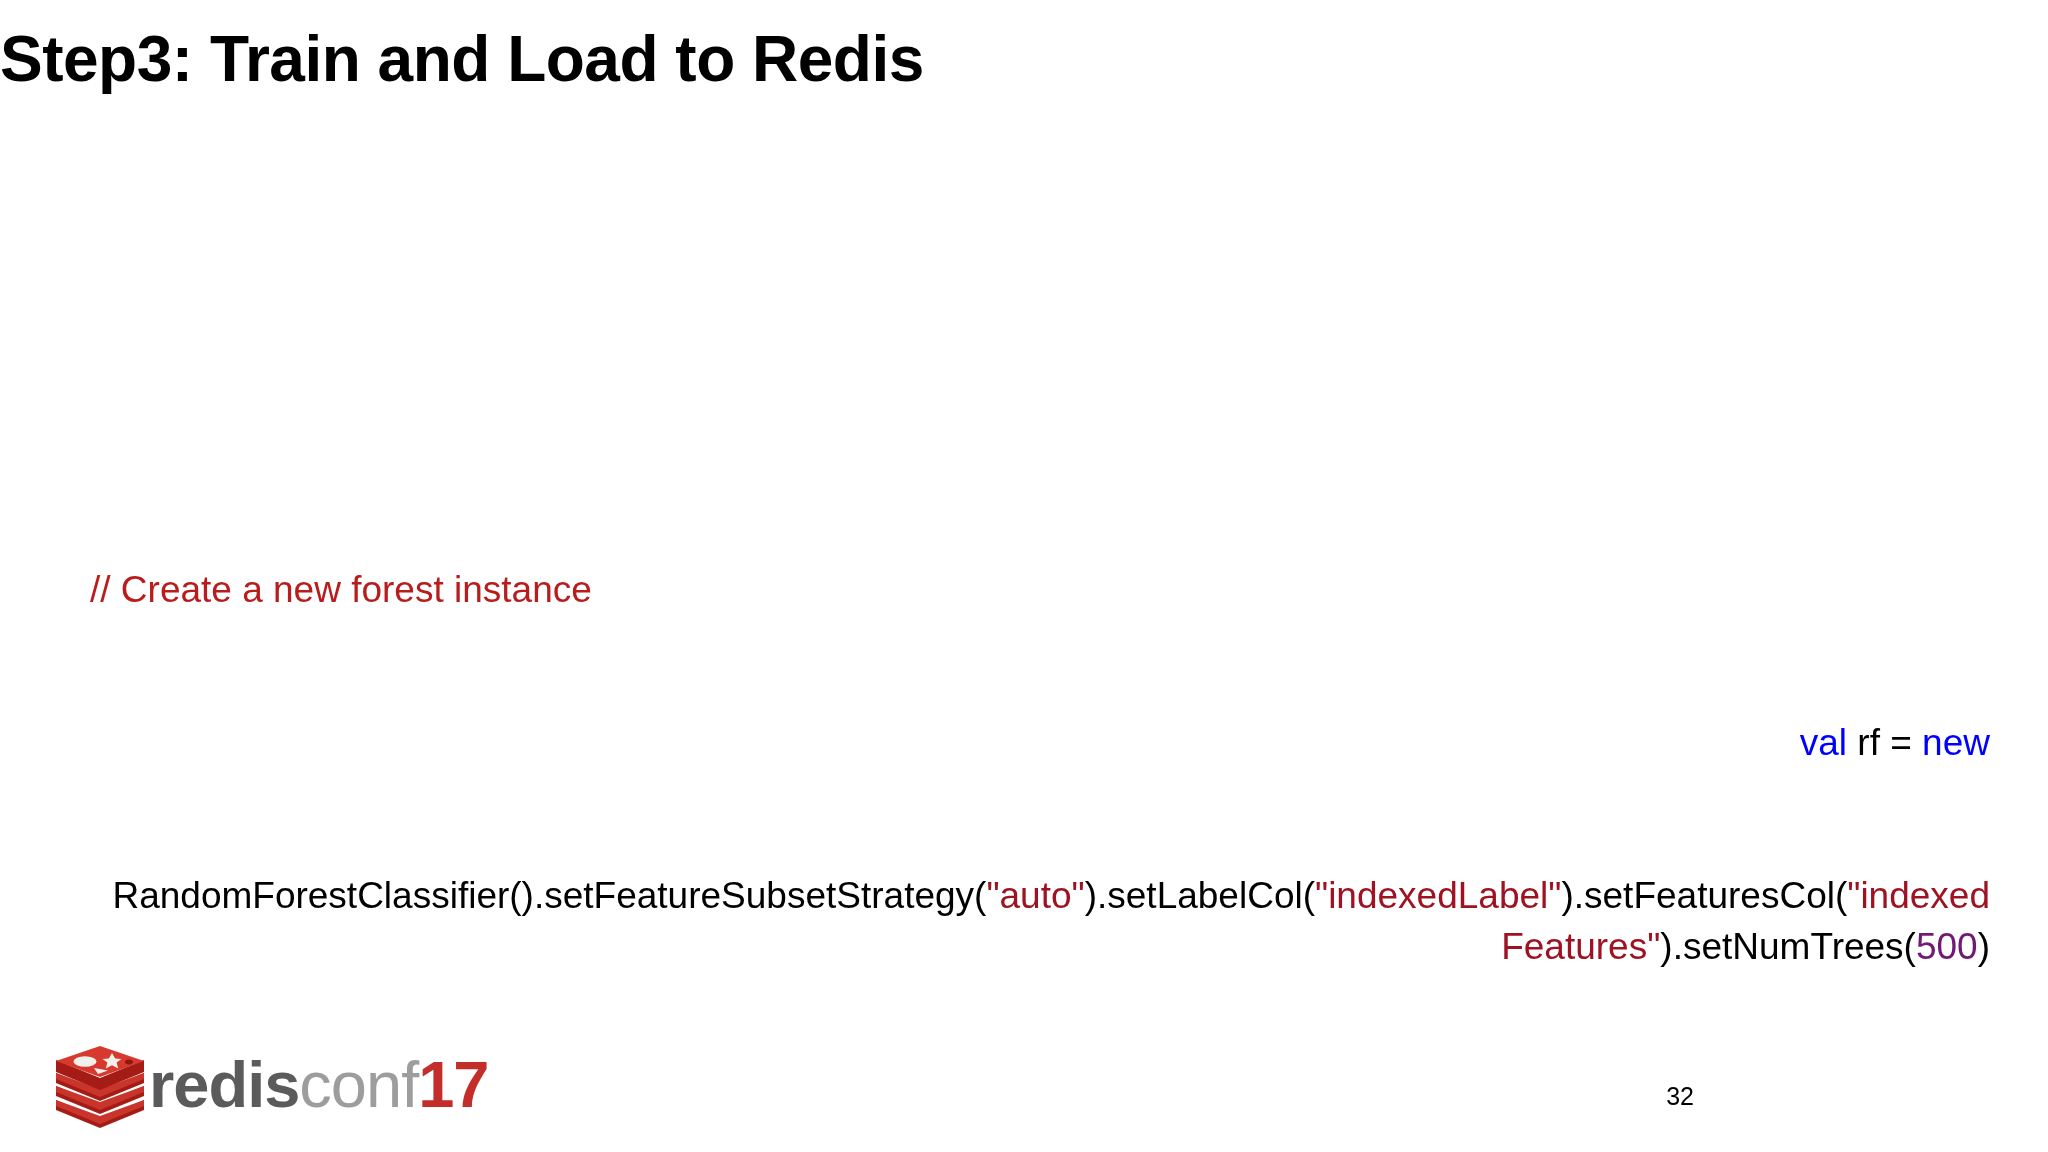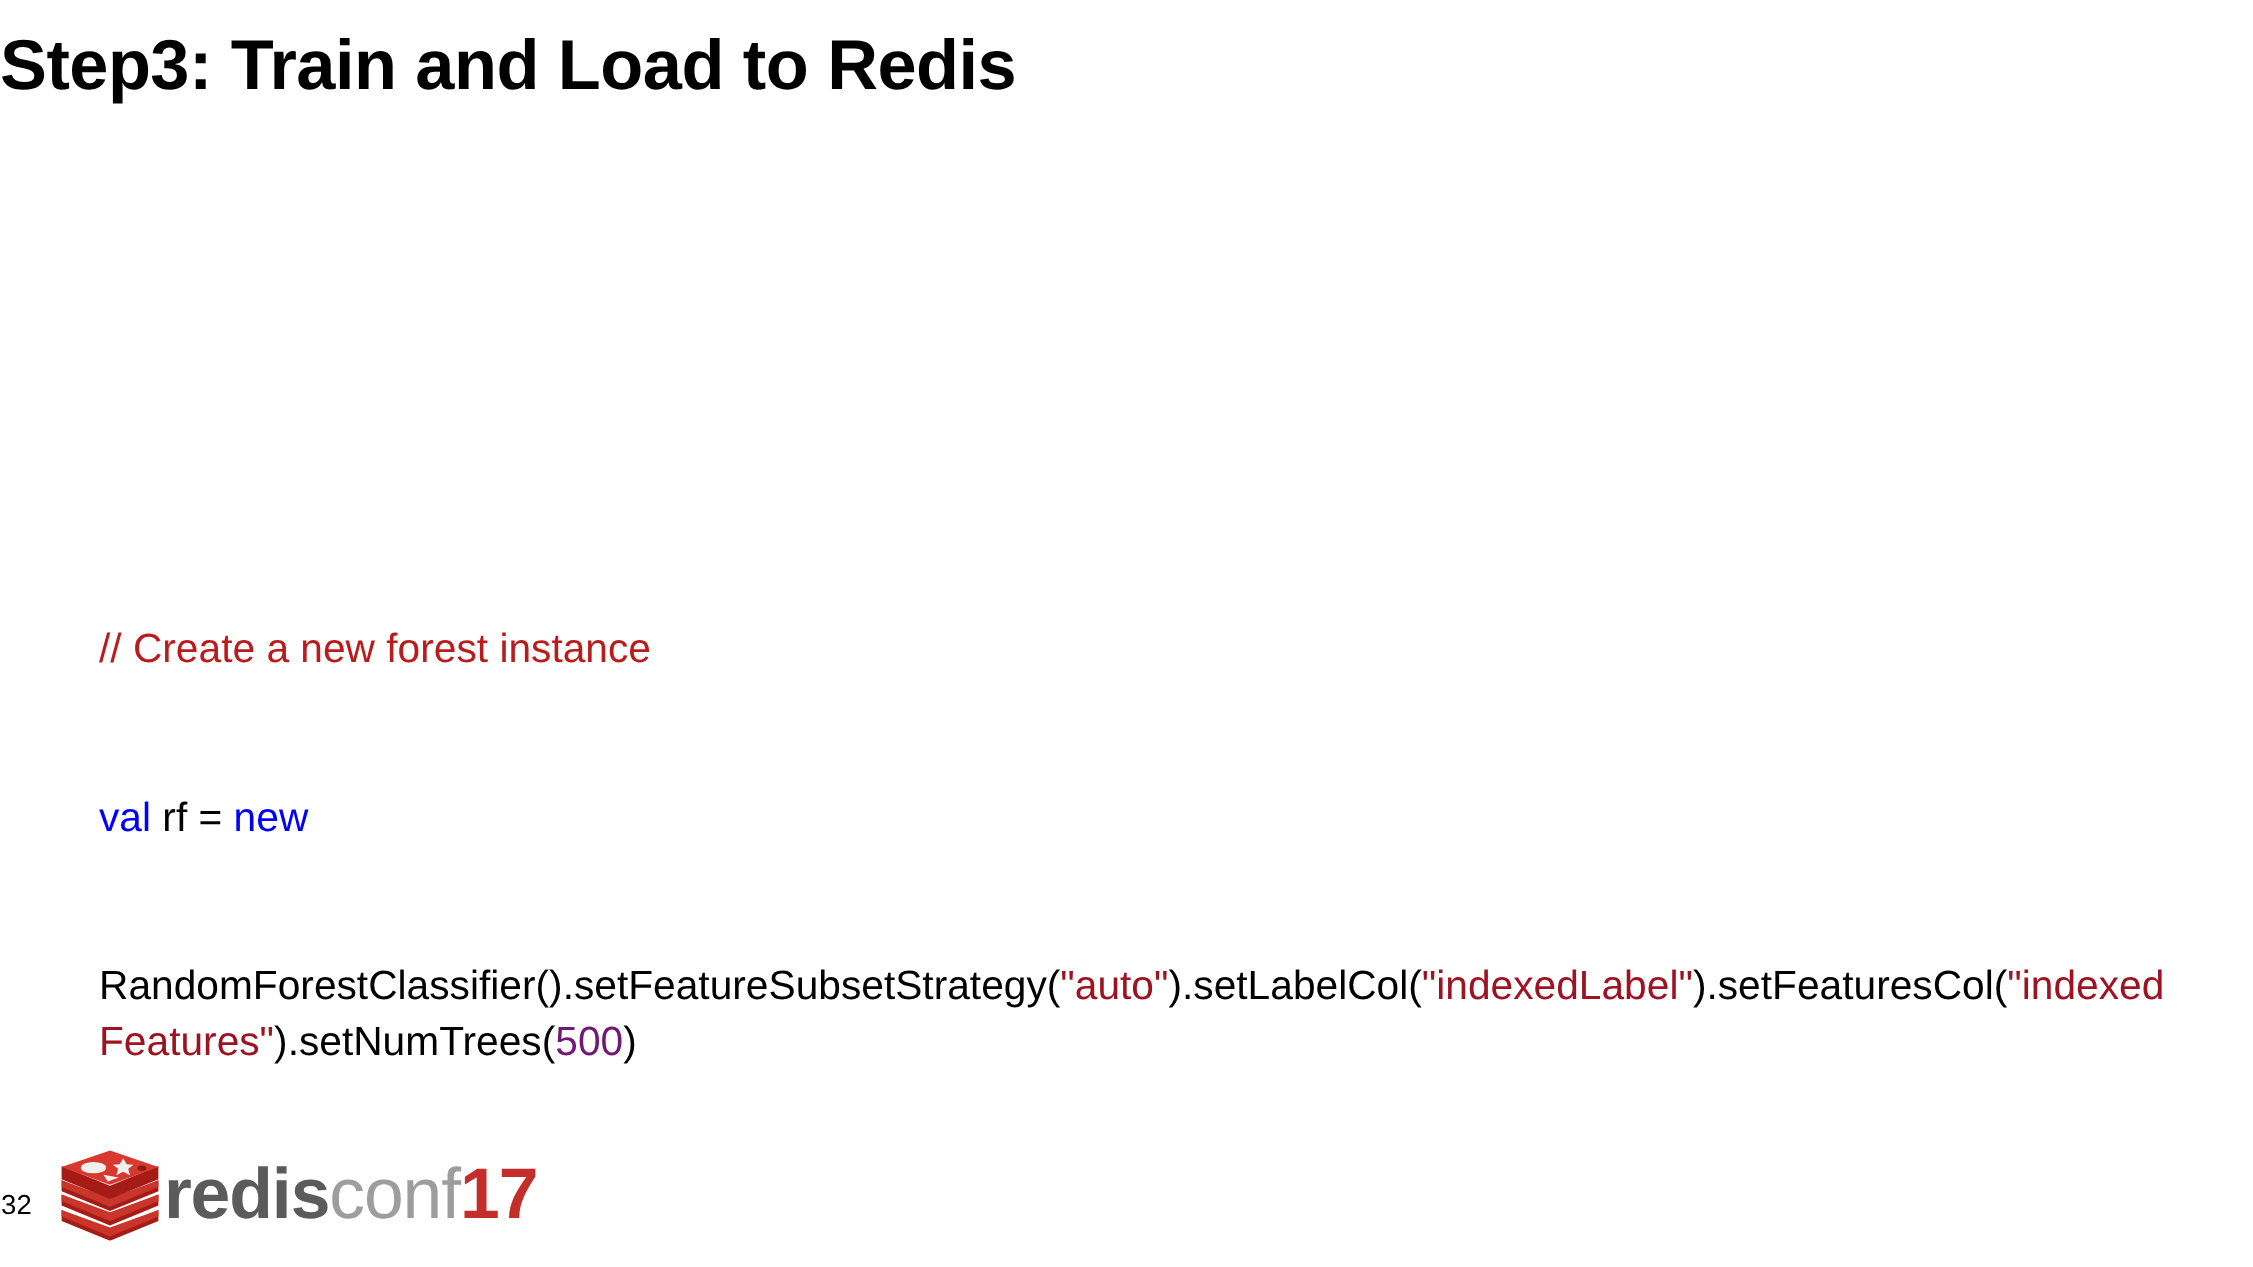--- a/index.html
+++ b/index.html
@@ -48,20 +48,21 @@
   .line {
     display: block;
     white-space: pre-wrap;
     word-break: break-word;
   }
   .wrapline {
     display: block;
     white-space: normal;
     word-break: break-all;
     overflow-wrap: anywhere;
+    text-align: right;
   }
   .kw      { color: #0000ff; }
   .comment { color: #b91c1c; }
   .str     { color: #9e1321; }
   .num     { color: #701a75; }
   .plain   { color: #000000; }
 
   
   .logo-wrap {
     position: absolute;
@@ -96,24 +97,24 @@
     font-weight: normal;
   }
   .logo-17 {
     color: #c32d2a;
     font-weight: bold;
   }
 
   
   .page-number {
     position: absolute;
-    left: 1px;
+    left: 13px;
     top: 1082px;
     width: 1681px;
-    text-align: left;
+    text-align: right;
     font-size: 25px;
     color: #000000;
     font-family: "Liberation Sans", sans-serif;
   }
 </style>
 </head>
 <body>
 
 <div class="slide-title">Step3: Train and Load to Redis</div>
 

